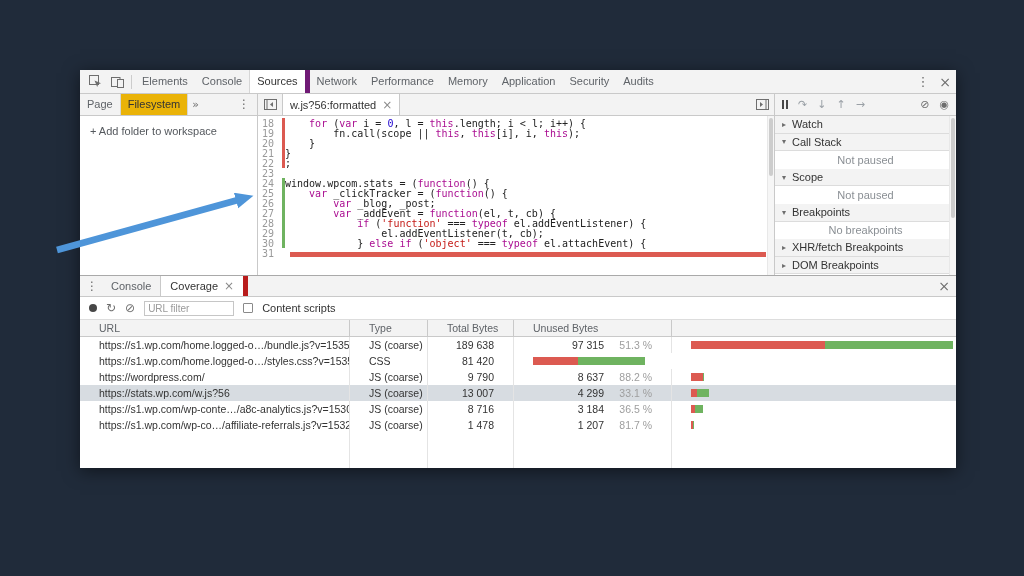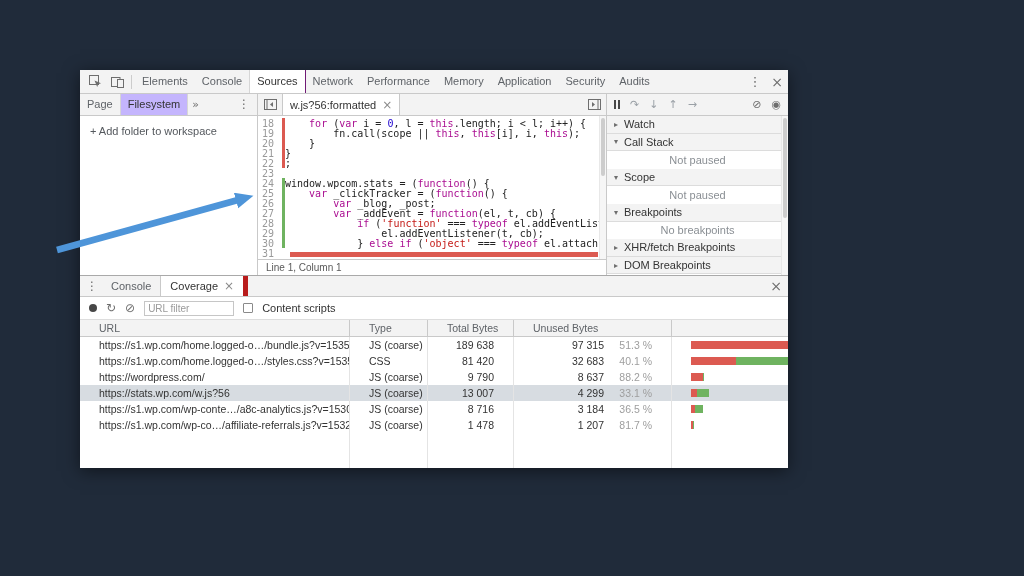--- a/index.html
+++ b/index.html
@@ -5,40 +5,40 @@
   :root{
     --bg:#202b3a; --arrow:#4e95d9; --cov-red:#dc5a51; --cov-green:#6fb360;
   }
   *{margin:0;padding:0;box-sizing:border-box}
   html,body{width:1024px;height:576px}
   body{background:var(--bg);position:relative;overflow:hidden;font-family:"Liberation Sans",sans-serif;font-size:11px;color:#333}
   .glyph{font-family:"DejaVu Sans",sans-serif}
   .flex{flex:1}
 
   
-  .devtools{position:absolute;left:80px;top:70px;width:708px;height:398px;background:#fff;
+  .devtools{position:absolute;left:80px;top:70px;width:876px;height:398px;background:#fff;
     box-shadow:0 3px 16px rgba(0,0,0,.5);display:flex;flex-direction:column}
 
   
   .main-tabbar{height:24px;flex:none;background:#f3f3f3;border-bottom:1px solid #c9c9c9;display:flex;align-items:center;padding-left:4px}
   .tb-icon{width:22px;height:23px;display:flex;align-items:center;justify-content:center;color:#6e6e6e;cursor:pointer}
   .vsep{width:1px;height:14px;background:#ccc;margin:0 3px;flex:none}
   .main-tabs{display:flex;align-items:stretch;height:23px}
   .main-tab{padding:0 7px;line-height:23px;color:#5f6368;cursor:pointer;white-space:nowrap}
-  .main-tab.selected{background:#fff;color:#333;border-left:1px solid #d6d6d6;border-right:1px solid #701a75}
+  .main-tab.selected{background:#fff;color:#333;border-left:1px solid #d6d6d6;border-right:5px solid #701a75}
   .win-kebab{font-size:13px}
   .win-close{font-size:14px}
 
   
   .sources{height:181px;flex:none;display:flex;min-height:0}
 
   .navigator{width:178px;flex:none;border-right:1px solid #c9c9c9;display:flex;flex-direction:column;background:#fff}
   .side-tabbar{height:22px;flex:none;background:#f3f3f3;border-bottom:1px solid #c9c9c9;display:flex;align-items:flex-end;color:#5f6368}
   .side-tab{padding:0 7px;line-height:21px;cursor:pointer;white-space:nowrap}
-  .side-tab.selected{background:#c4b5fd;color:#333;border-left:1px solid #d6d6d6;border-right:1px solid #d6d6d6}
+  .side-tab.selected{background:#eab308;color:#333;border-left:1px solid #d6d6d6;border-right:1px solid #d6d6d6}
   .side-chevrons{padding:0 4px;line-height:21px;color:#6e6e6e;cursor:pointer}
   .side-kebab{padding:0 7px;line-height:21px;color:#6e6e6e;font-size:12px;cursor:pointer}
   .add-folder{padding:9px 10px;color:#54585d;cursor:pointer;white-space:nowrap}
 
   .editor{flex:1;display:flex;flex-direction:column;min-width:0;background:#fff}
   .editor-tabbar{height:22px;flex:none;background:#f3f3f3;border-bottom:1px solid #c9c9c9;display:flex;align-items:stretch}
   .nav-toggle{width:24px;flex:none;display:flex;align-items:center;justify-content:center;cursor:pointer}
   .editor-tab{background:#fff;border-left:1px solid #c9c9c9;border-right:1px solid #c9c9c9;display:flex;align-items:center;padding:0 7px;gap:6px;color:#333;white-space:nowrap}
   .tab-x{color:#8a8a8a;font-size:12px;cursor:pointer}
 
@@ -203,21 +203,20 @@
             <div class="cl"><span class="ln">27</span><span class="cov green"></span><span class="ct">        <span class="t-kw">var</span> _addEvent = <span class="t-kw">function</span>(el, t, cb) {</span></div>
             <div class="cl"><span class="ln">28</span><span class="cov green"></span><span class="ct">            <span class="t-kw">if</span> (<span class="t-str">'function'</span> === <span class="t-kw">typeof</span> el.addEventListener) {</span></div>
             <div class="cl"><span class="ln">29</span><span class="cov green"></span><span class="ct">                el.addEventListener(t, cb);</span></div>
             <div class="cl"><span class="ln">30</span><span class="cov green"></span><span class="ct">            } <span class="t-kw">else</span> <span class="t-kw">if</span> (<span class="t-str">'object'</span> === <span class="t-kw">typeof</span> el.attachEvent) {</span></div>
             <div class="cl"><span class="ln">31</span><span class="cov none"></span><span class="redbar"></span></div>
           </div>
         <div class="code-scroll">
             <div class="thumb"></div>
           </div>
       </div>
-      <div class="editor-status">Line 1, Column 1</div>
     </div>
 
     <div class="debug">
       <div class="debug-toolbar">
         <span class="pause-icon">
             <i></i>
             <i></i>
           </span>
         <span class="dbg-icon glyph">↷</span>
         <span class="dbg-icon glyph">↓</span>
@@ -304,24 +303,20 @@
               <span class="bar">
                 <span class="r" style="width:134.4px"></span>
                 <span class="g" style="width:127.6px"></span>
               </span>
             </div>
           </div>
           <div class="cov-row">
             <div class="c-url">https://s1.wp.com/home.logged-o…/styles.css?v=1535029648</div>
             <div>CSS</div>
             <div class="num">81 420</div>
-            <div class="unused-cell">
-              <span class="uv">32 683</span>
-              <span class="up">40.1 %</span>
-            </div>
             <div class="bar-cell">
               <span class="bar">
                 <span class="r" style="width:45.1px"></span>
                 <span class="g" style="width:67.4px"></span>
               </span>
             </div>
           </div>
           <div class="cov-row">
             <div class="c-url">https://wordpress.com/</div>
             <div>JS (coarse)</div>

